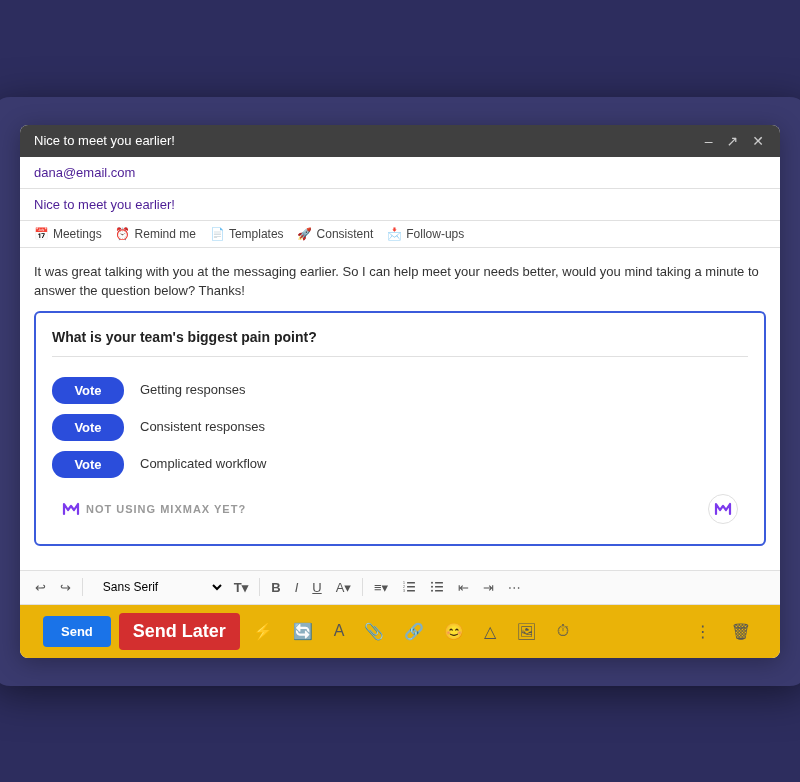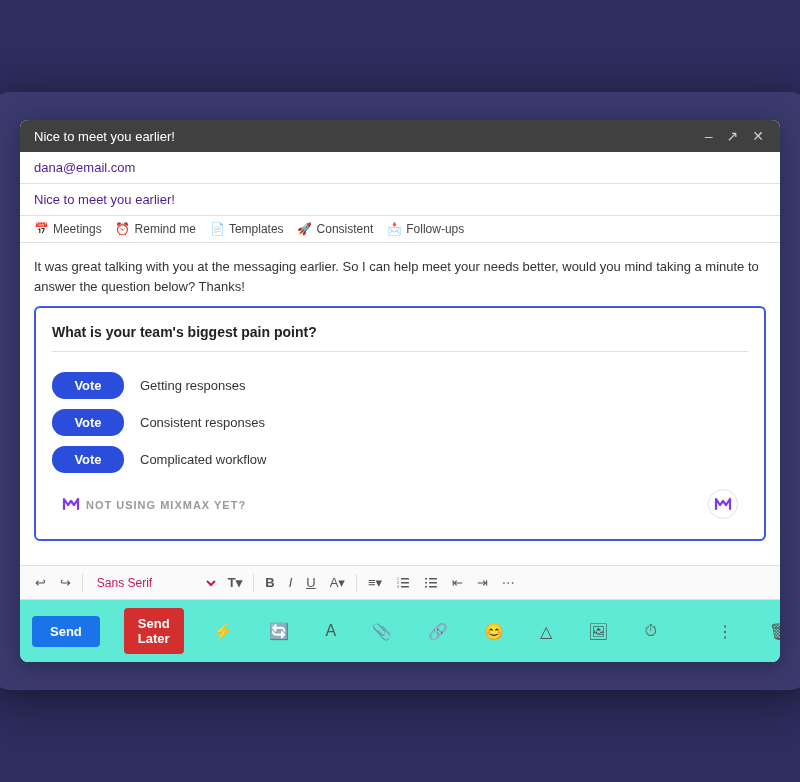--- a/index.html
+++ b/index.html
@@ -179,49 +179,50 @@
       width: 1px;
       height: 18px;
       background: #ddd;
       margin: 0 2px;
     }
     .font-select {
       font-size: 12px;
       border: none;
       background: none;
       cursor: pointer;
-      color: #be185d;
+      color: #000000;
       padding: 2px 4px;
+      margin-left: 6px;
     }
     
     .action-bar {
-      background: #5eead4;
+      background: #eab308;
       border-top: 1px solid #e0e0e0;
-      padding: 8px 12px;
-      display: flex;
-      align-items: center;
-      gap: 24px;
+      padding: 8px 23px;
+      display: flex;
+      align-items: center;
+      gap: 8px;
     }
     .send-btn {
       background: #1a73e8;
       color: #fff;
       border: none;
       border-radius: 4px;
       padding: 8px 18px;
       font-size: 13px;
       font-weight: 600;
       cursor: pointer;
     }
     .send-later-btn {
       background: #d32f2f;
       color: #fff;
       border: none;
       border-radius: 4px;
       padding: 8px 14px;
-      font-size: 13px;
+      font-size: 18px;
       font-weight: 600;
       cursor: pointer;
     }
     .action-icon-btn {
       background: none;
       border: none;
       cursor: pointer;
       color: #555;
       font-size: 16px;
       padding: 4px 6px;

